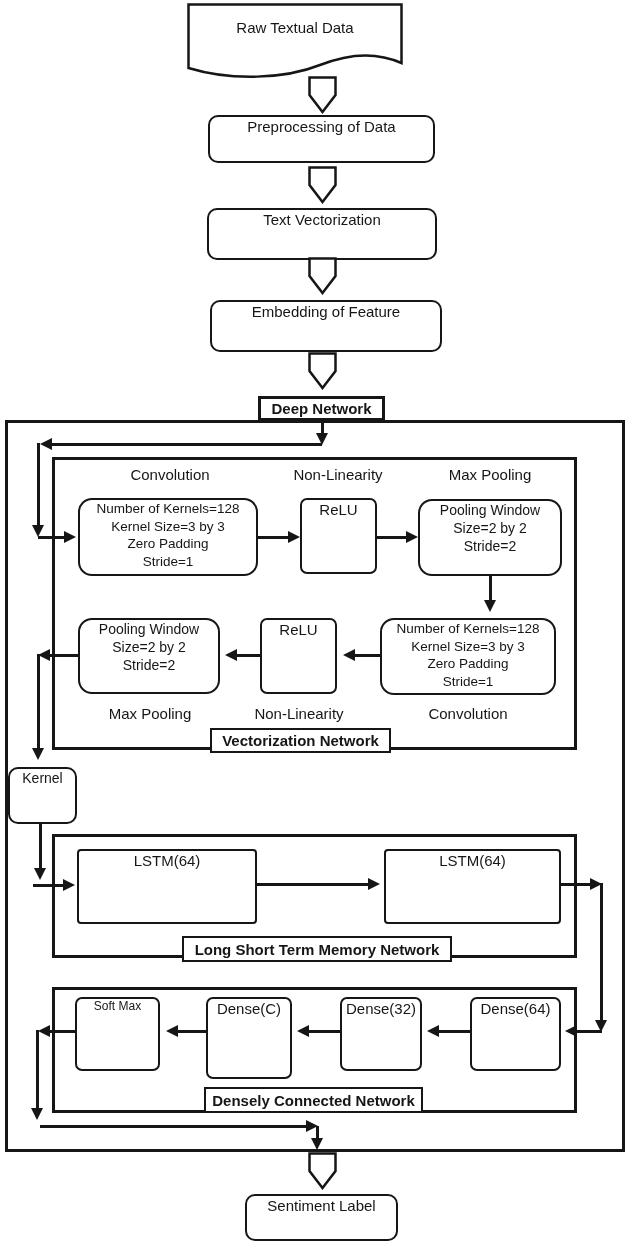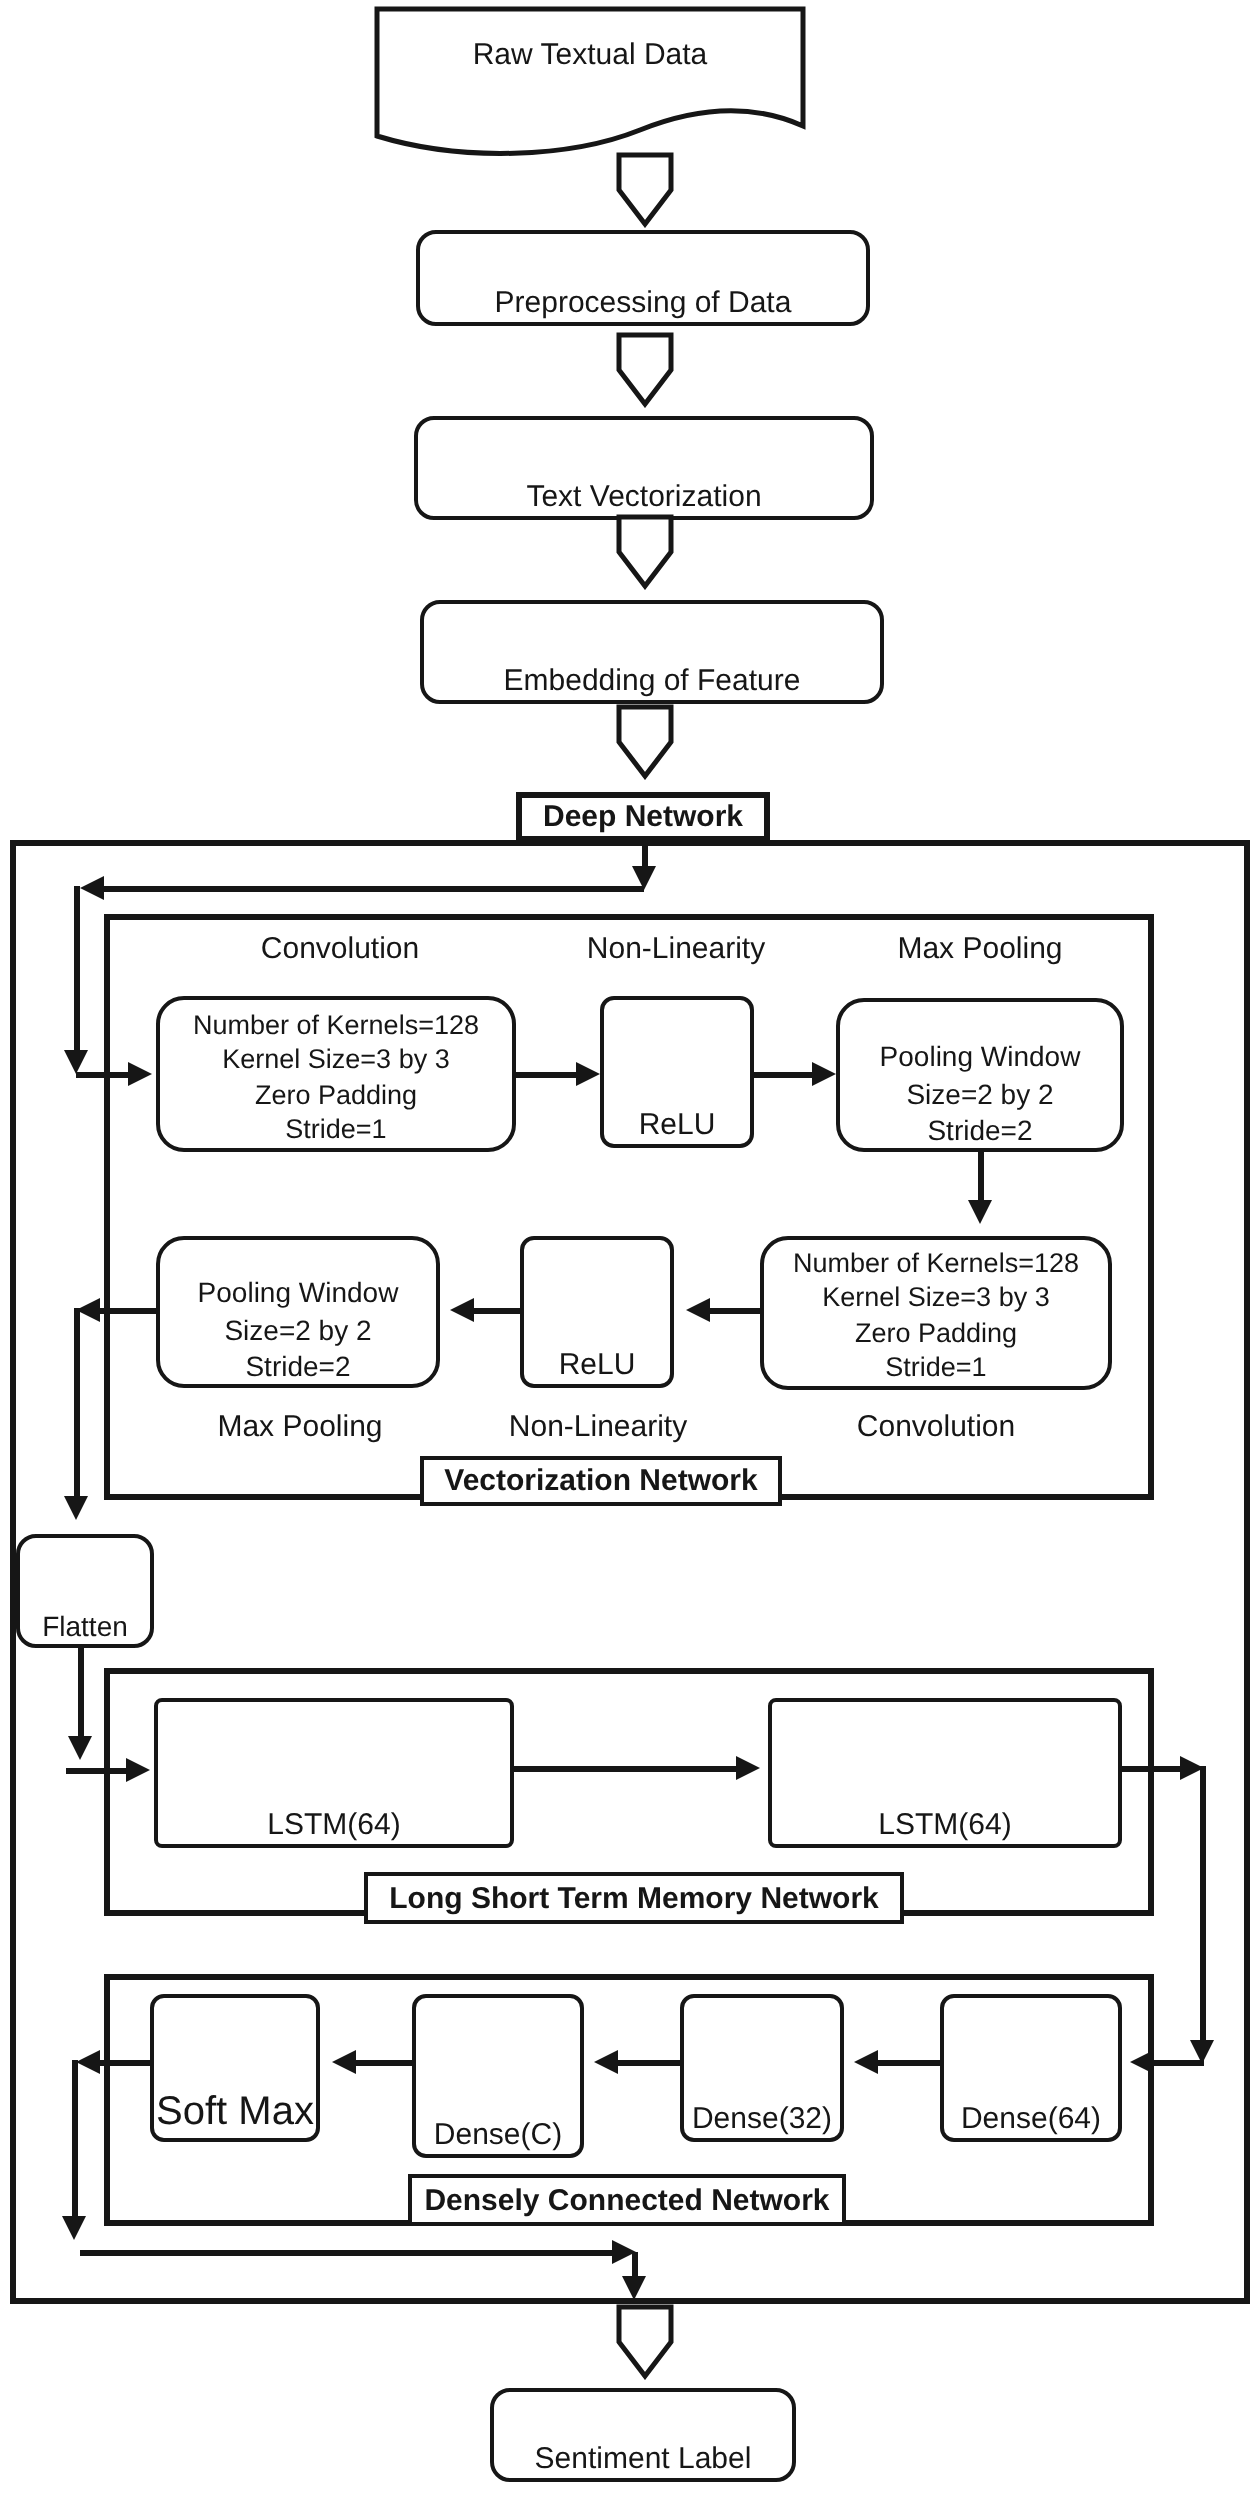--- a/index.html
+++ b/index.html
@@ -1,21 +1,21 @@
 <!DOCTYPE html>
 <html><head>
 <meta charset="utf-8">
 <style>
   html,body{margin:0;padding:0;background:#ffffff;}
   #stage{
     position:relative;width:630px;height:1247px;background:#ffffff;
     font-family:"Liberation Sans",sans-serif;color:#161616;overflow:hidden;
   }
   .box{position:absolute;background:#fff;border:2.5px solid #161616;border-radius:14px;
-       display:flex;flex-direction:column;align-items:center;justify-content:flex-end;
+       display:flex;flex-direction:column;align-items:center;justify-content:flex-start;
        text-align:center;font-size:14px;line-height:1.3;box-sizing:border-box;}
   .r10{border-radius:10px;} .r16{border-radius:7px;} .r18{border-radius:4px;}
   .section{position:absolute;border:3px solid #161616;box-sizing:border-box;background:transparent;}
   .lbox{position:absolute;background:#fff;border:2.5px solid #161616;box-sizing:border-box;
         display:flex;align-items:center;justify-content:center;font-weight:bold;font-size:15px;}
   .clabel{position:absolute;font-size:15px;text-align:center;}
   .hl{position:absolute;height:2.5px;background:#161616;}
   .vl{position:absolute;width:2.5px;background:#161616;}
   .ah{position:absolute;width:0;height:0;}
   .ah.r{border-top:6px solid transparent;border-bottom:6px solid transparent;border-left:12px solid #161616;}
@@ -135,21 +135,21 @@
   <div class="lbox" style="left:210px;top:728px;width:181px;height:25px;">
     <span>Vectorization Network</span>
   </div>
 
   <div class="hl" style="left:50px;top:654px;width:28px;"></div>
   <div class="ah l" style="left:38px;top:649px;"></div>
   <div class="vl" style="left:37px;top:654px;height:94px;"></div>
   <div class="ah d" style="left:32px;top:748px;"></div>
 
   <div class="box r10" style="left:8px;top:767px;width:69px;height:57px;">
-    <span>Flatten</span>
+    <span>Kernel</span>
   </div>
 
   <div class="vl" style="left:39px;top:824px;height:44px;"></div>
   <div class="ah d" style="left:34px;top:868px;"></div>
   <div class="hl" style="left:33px;top:884px;width:30px;"></div>
   <div class="ah r" style="left:63px;top:879px;"></div>
 
   <div class="section" style="left:52px;top:834px;width:525px;height:124px;"></div>
 
   <div class="box r18" style="left:77px;top:849px;width:180px;height:75px;font-size:15px;">
@@ -168,21 +168,21 @@
 
   <div class="hl" style="left:561px;top:883px;width:29px;"></div>
   <div class="ah r" style="left:590px;top:878px;"></div>
   <div class="vl" style="left:600px;top:883px;height:137px;"></div>
   <div class="ah d" style="left:595px;top:1020px;"></div>
   <div class="hl" style="left:577px;top:1030px;width:25px;"></div>
   <div class="ah l" style="left:565px;top:1025px;"></div>
 
   <div class="section" style="left:52px;top:987px;width:525px;height:126px;"></div>
 
-  <div class="box r16" style="left:75px;top:997px;width:85px;height:74px;font-size:20px;">
+  <div class="box r16" style="left:75px;top:997px;width:85px;height:74px;font-size:12px;">
     <span>Soft Max</span>
   </div>
   <div class="box r16" style="left:206px;top:997px;width:86px;height:82px;font-size:15px;">
     <span>Dense(C)</span>
   </div>
   <div class="box r16" style="left:340px;top:997px;width:82px;height:74px;font-size:15px;">
     <span>Dense(32)</span>
   </div>
   <div class="box r16" style="left:470px;top:997px;width:91px;height:74px;font-size:15px;">
     <span>Dense(64)</span>

